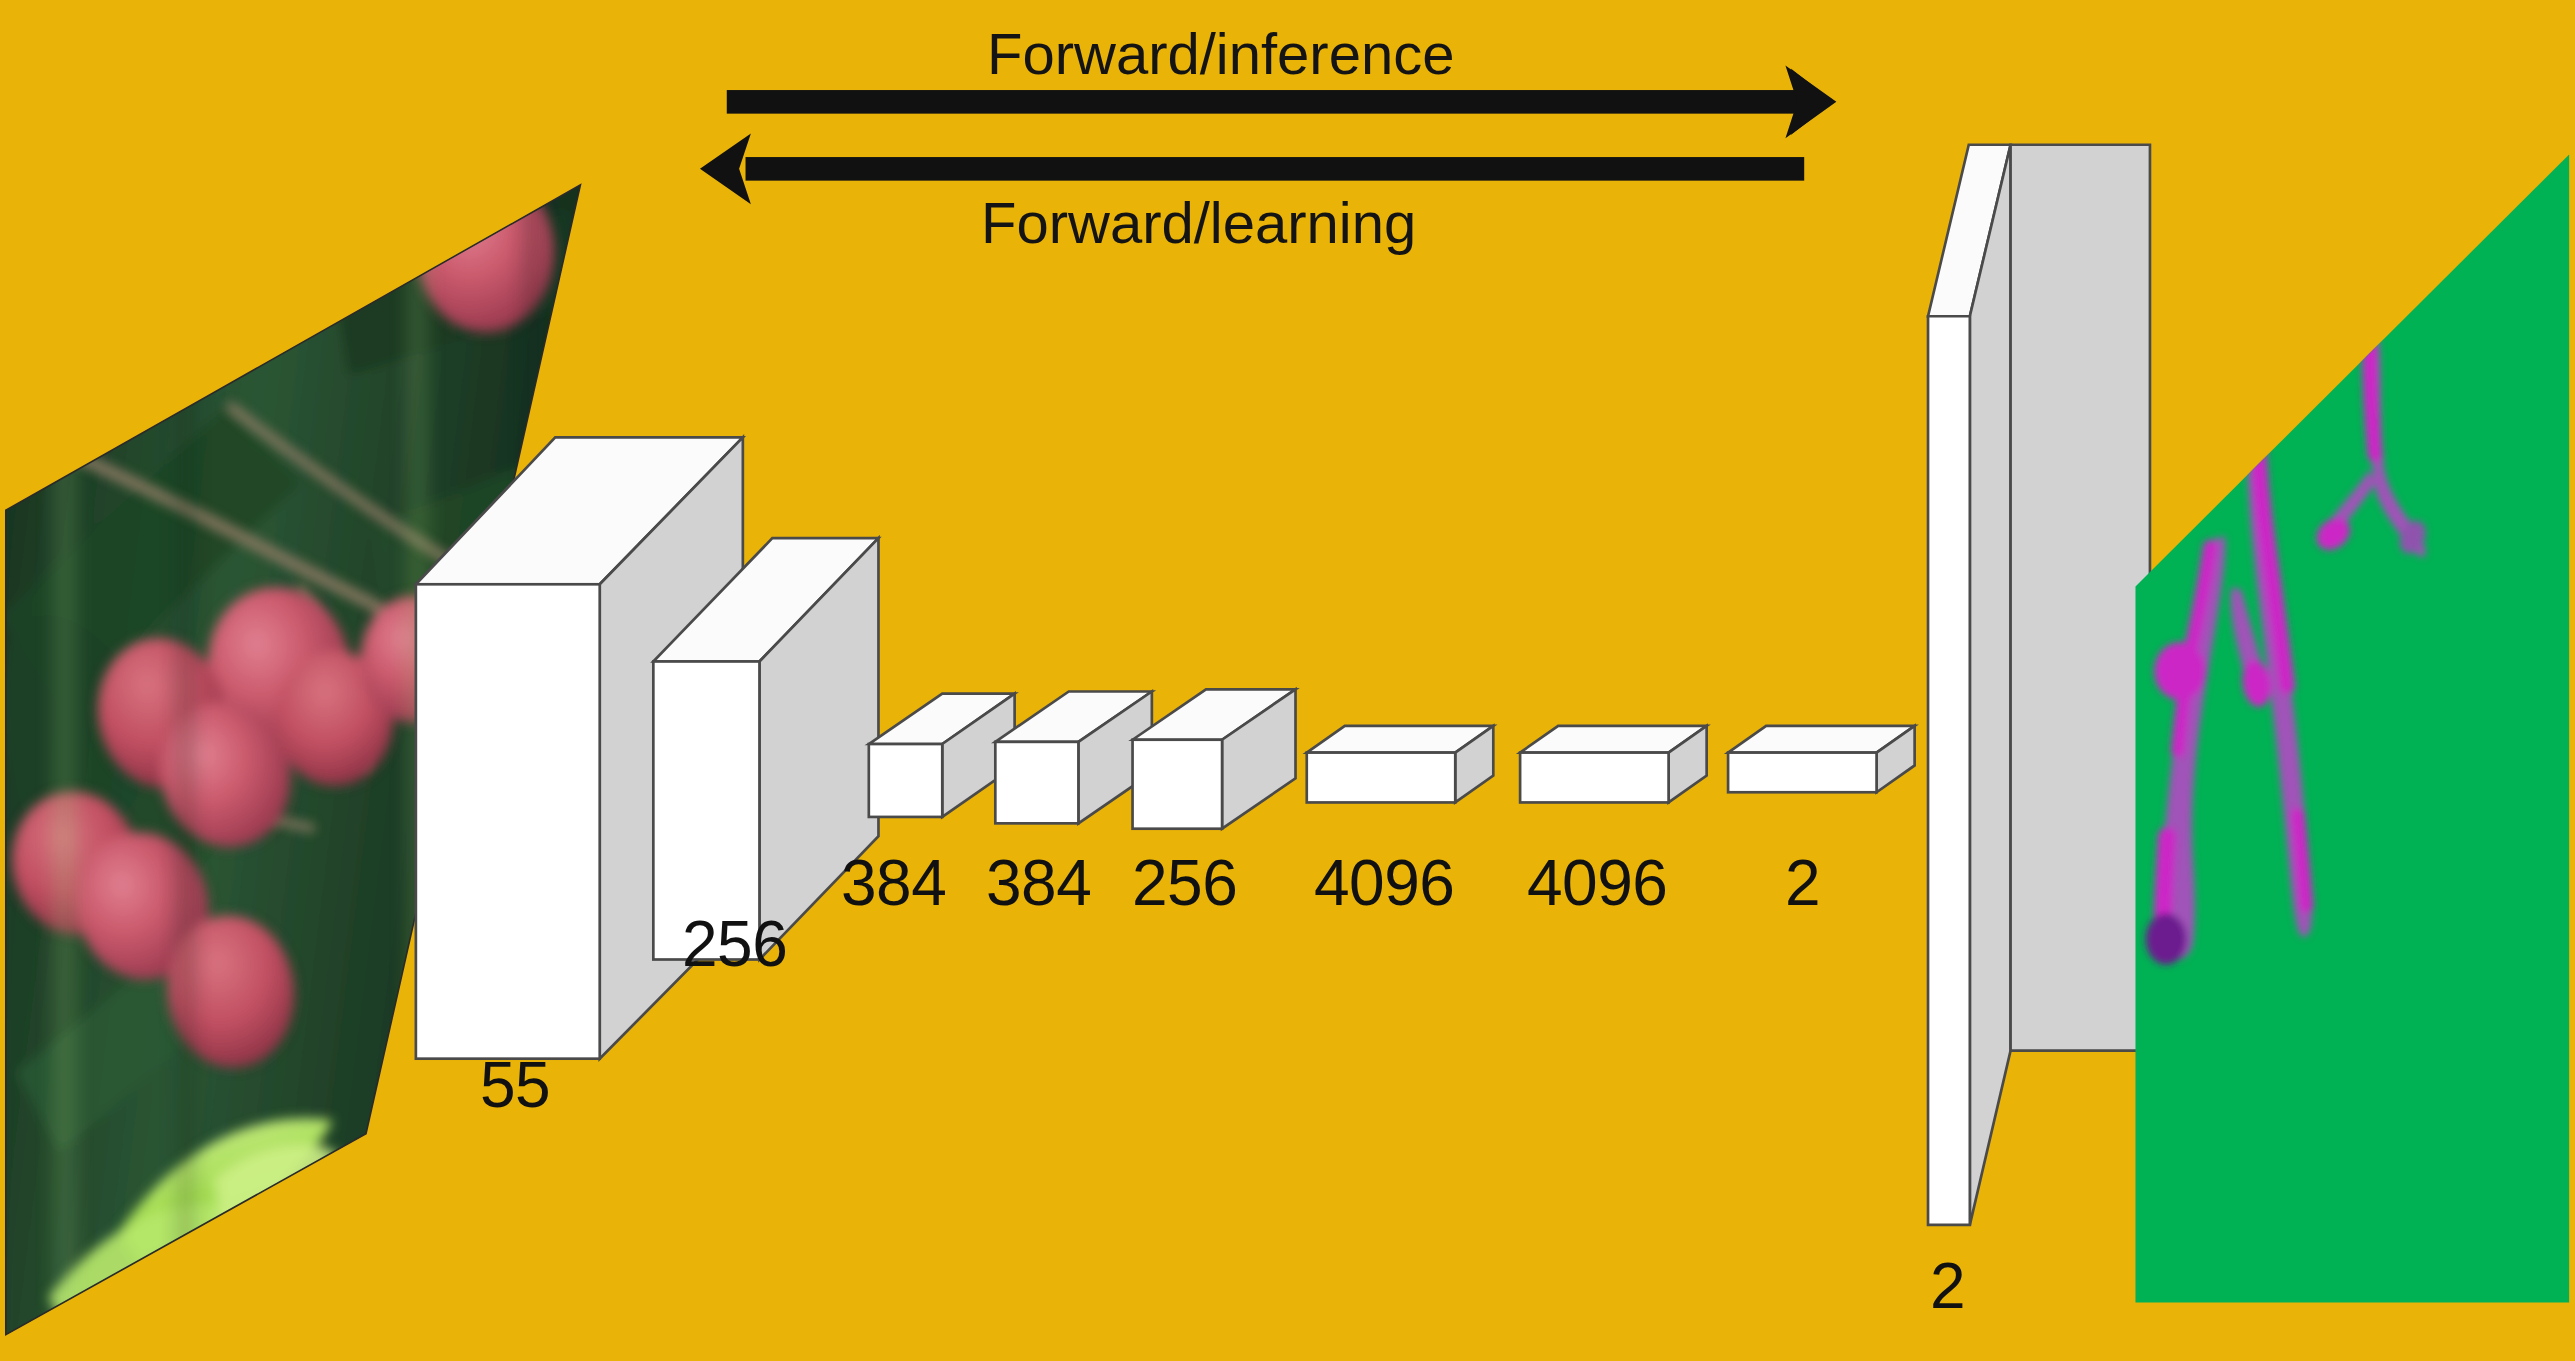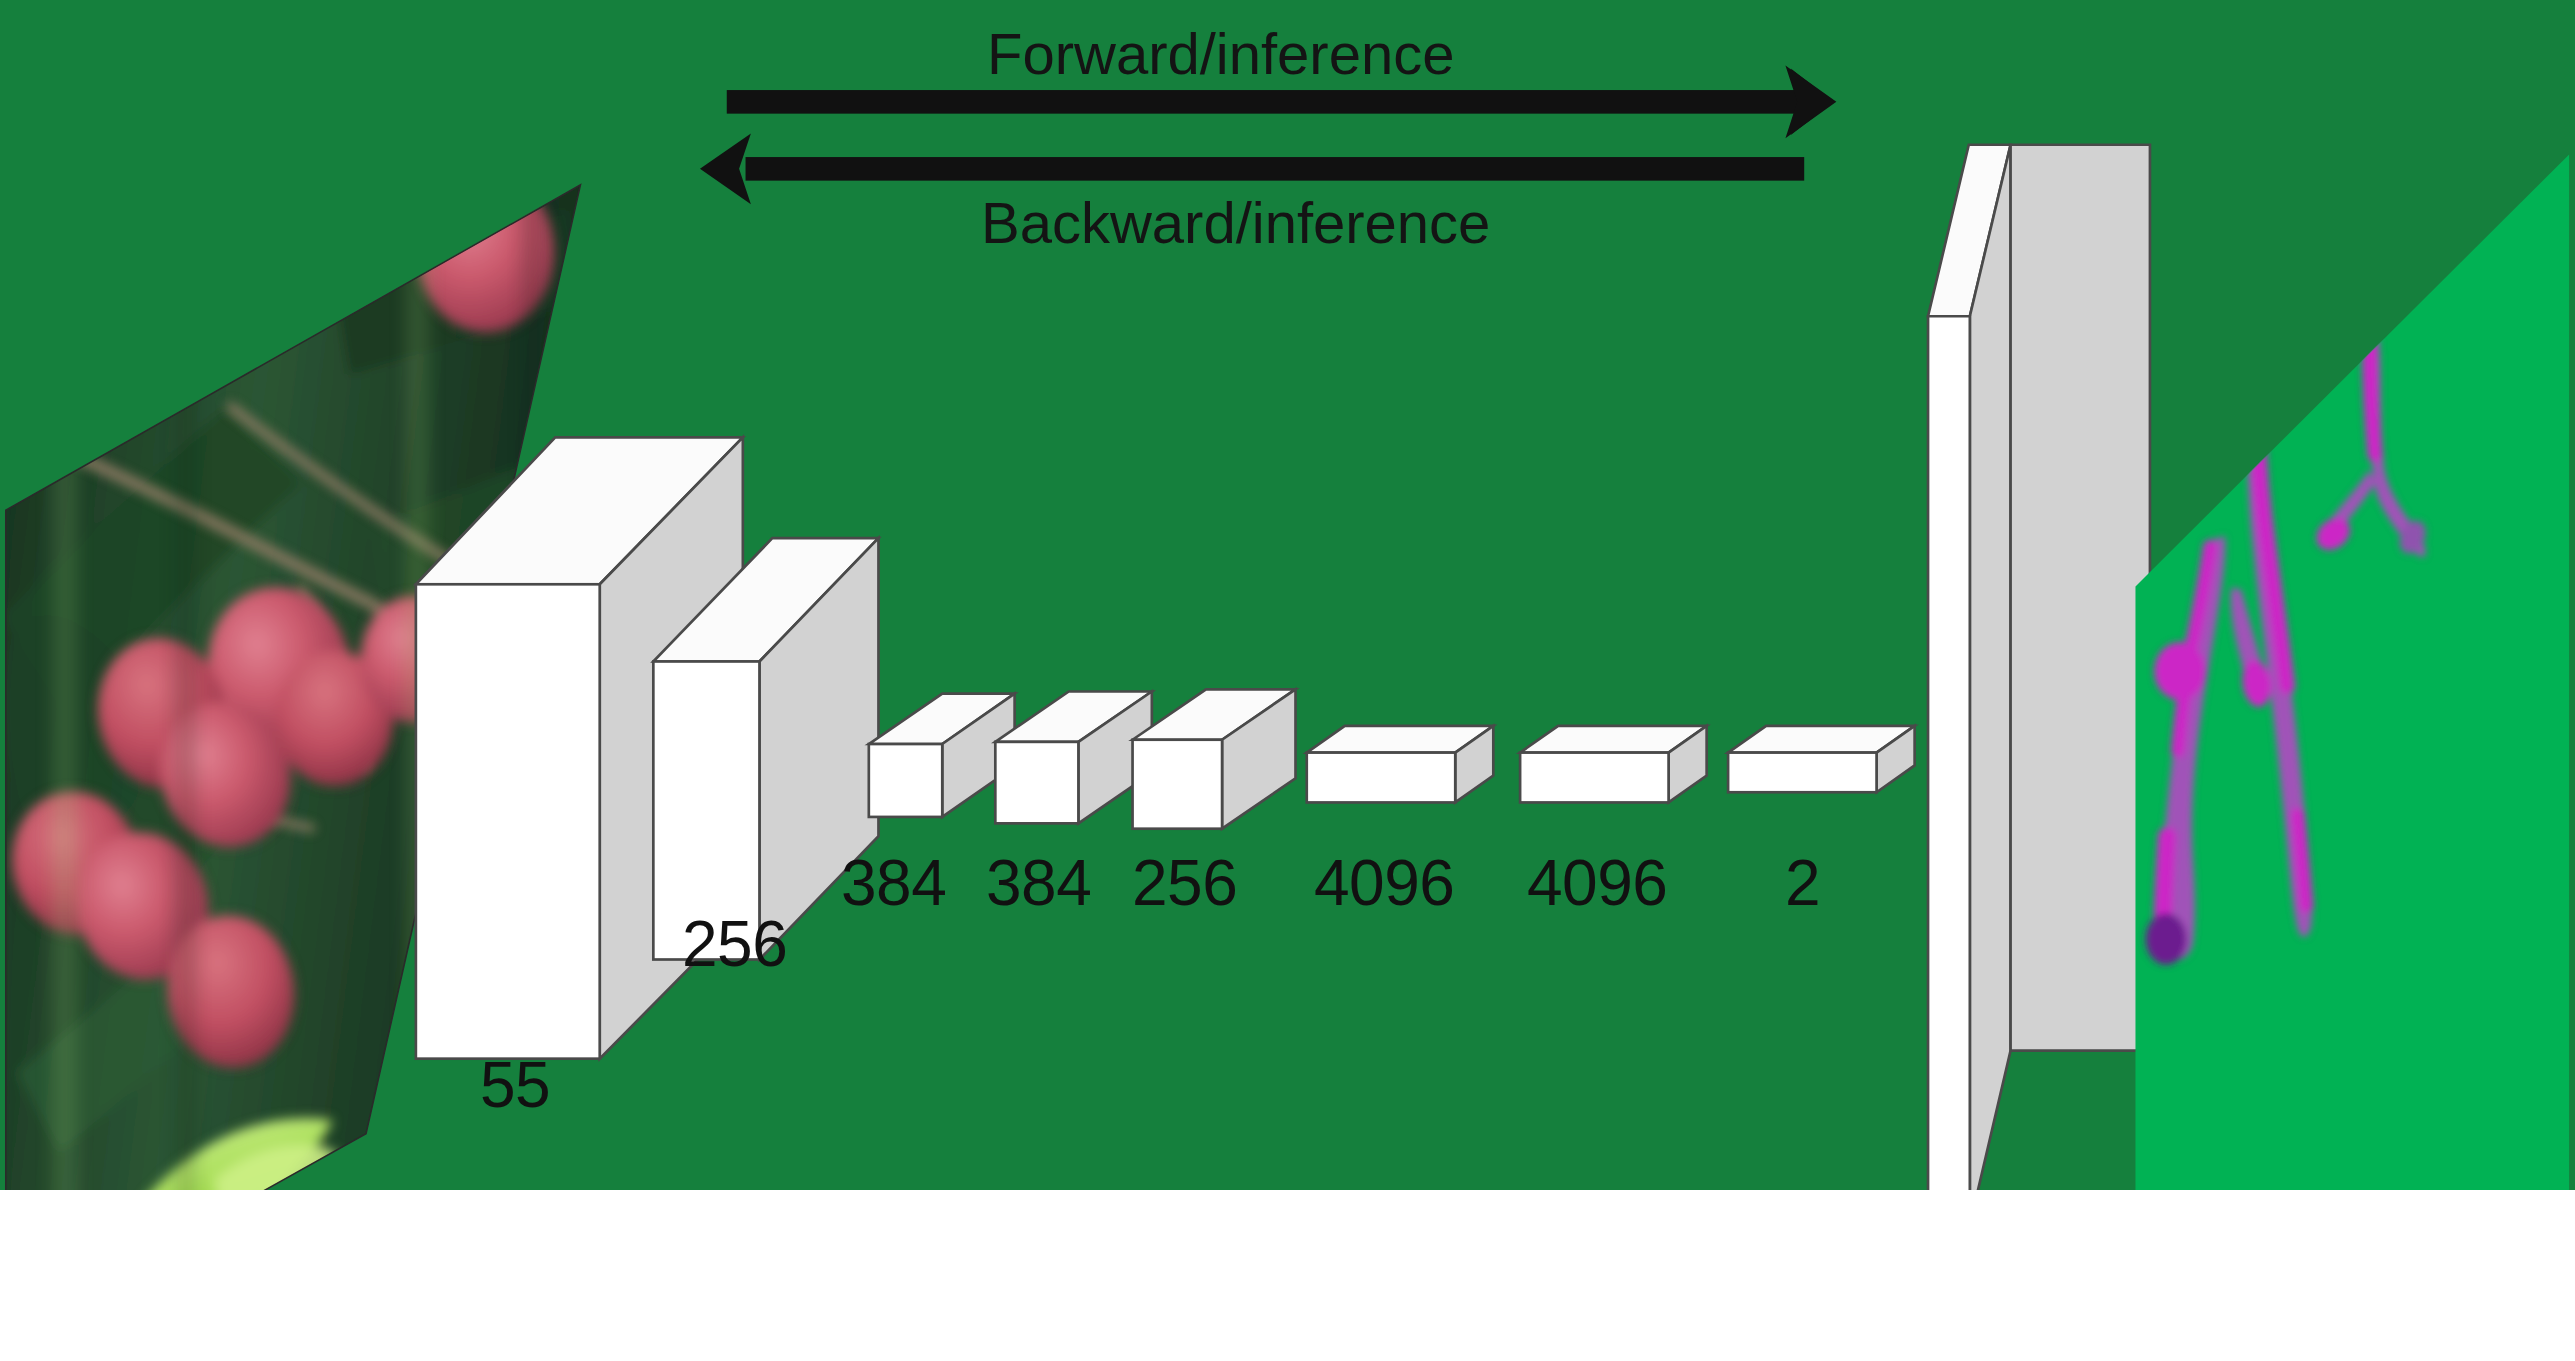--- a/index.html
+++ b/index.html
@@ -7,22 +7,22 @@
     margin: 0;
     padding: 0;
     background: #ffffff;
   }
   body {
     font-family: "Liberation Sans", sans-serif;
   }
   #stage {
     position: relative;
     width: 2576px;
-    height: 1190px;
-    background: #15803d;
+    height: 1361px;
+    background: #eab308;
     overflow: hidden;
   }
   #stage svg.layer {
     position: absolute;
     top: 0;
     left: 0;
     width: 2576px;
     height: 1361px;
   }
   .lbl {
@@ -269,21 +269,21 @@
     </g>
 
     <g>
       <rect x="1390" y="293" width="1975" height="44" fill="#111111"></rect>
       <path d="M1400,249 L1305,315 L1400,381 L1378,315 Z" fill="#111111"></path>
     </g>
   </svg>
 
   <div class="arrow-lbl" style="left:987px; top:20.4px; font-size:58px;">Forward/inference</div>
 
-  <div class="arrow-lbl" style="left:981px; top:189px; font-size:58px;">Backward/inference</div>
+  <div class="arrow-lbl" style="left:981px; top:189px; font-size:58px;">Forward/learning</div>
 
   <div class="lbl" style="left:480px; top:1048px; font-size:64px;">55</div>
 
   <div class="lbl" style="left:682px; top:907px; font-size:64px;">256</div>
 
   <div class="lbl" style="left:841px; top:846px; font-size:64px;">384</div>
 
   <div class="lbl" style="left:986px; top:846px; font-size:64px;">384</div>
 
   <div class="lbl" style="left:1132px; top:846px; font-size:64px;">256</div>

